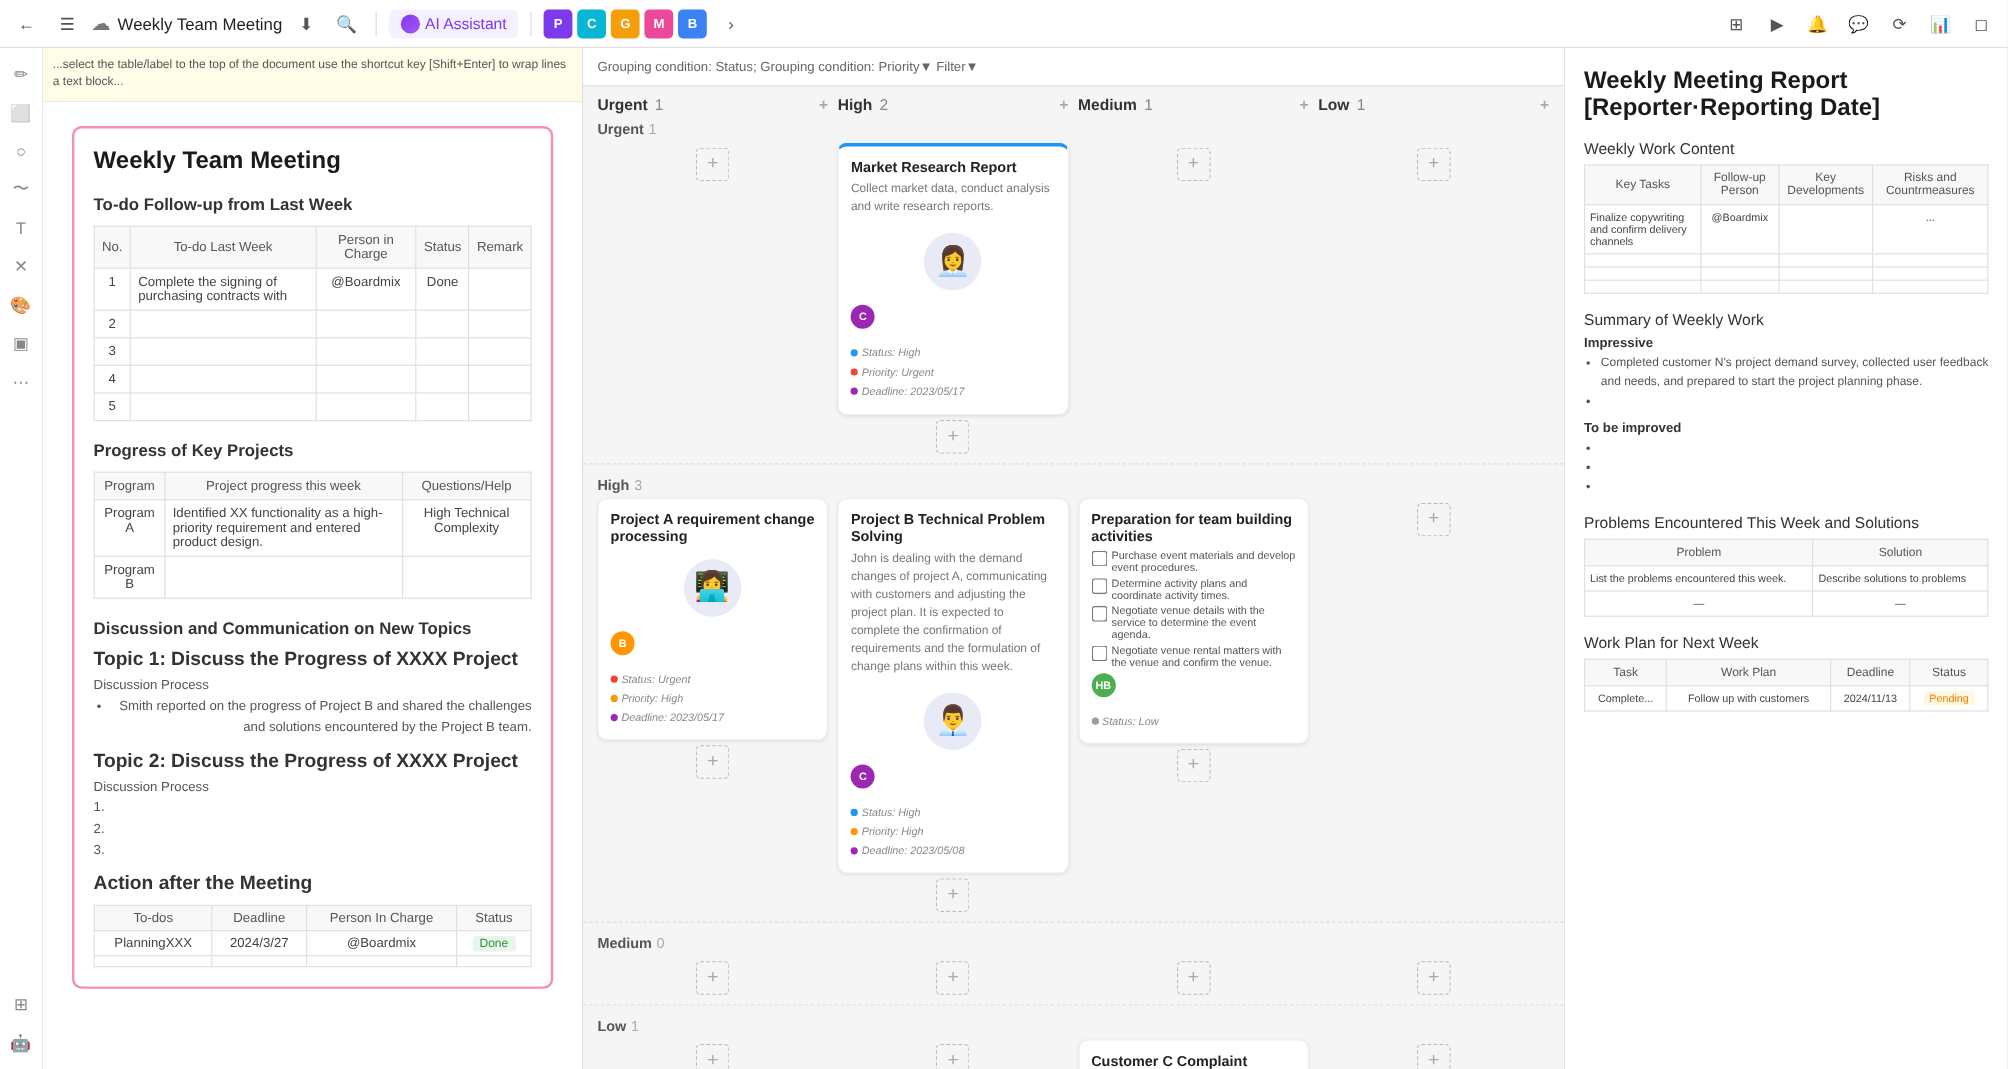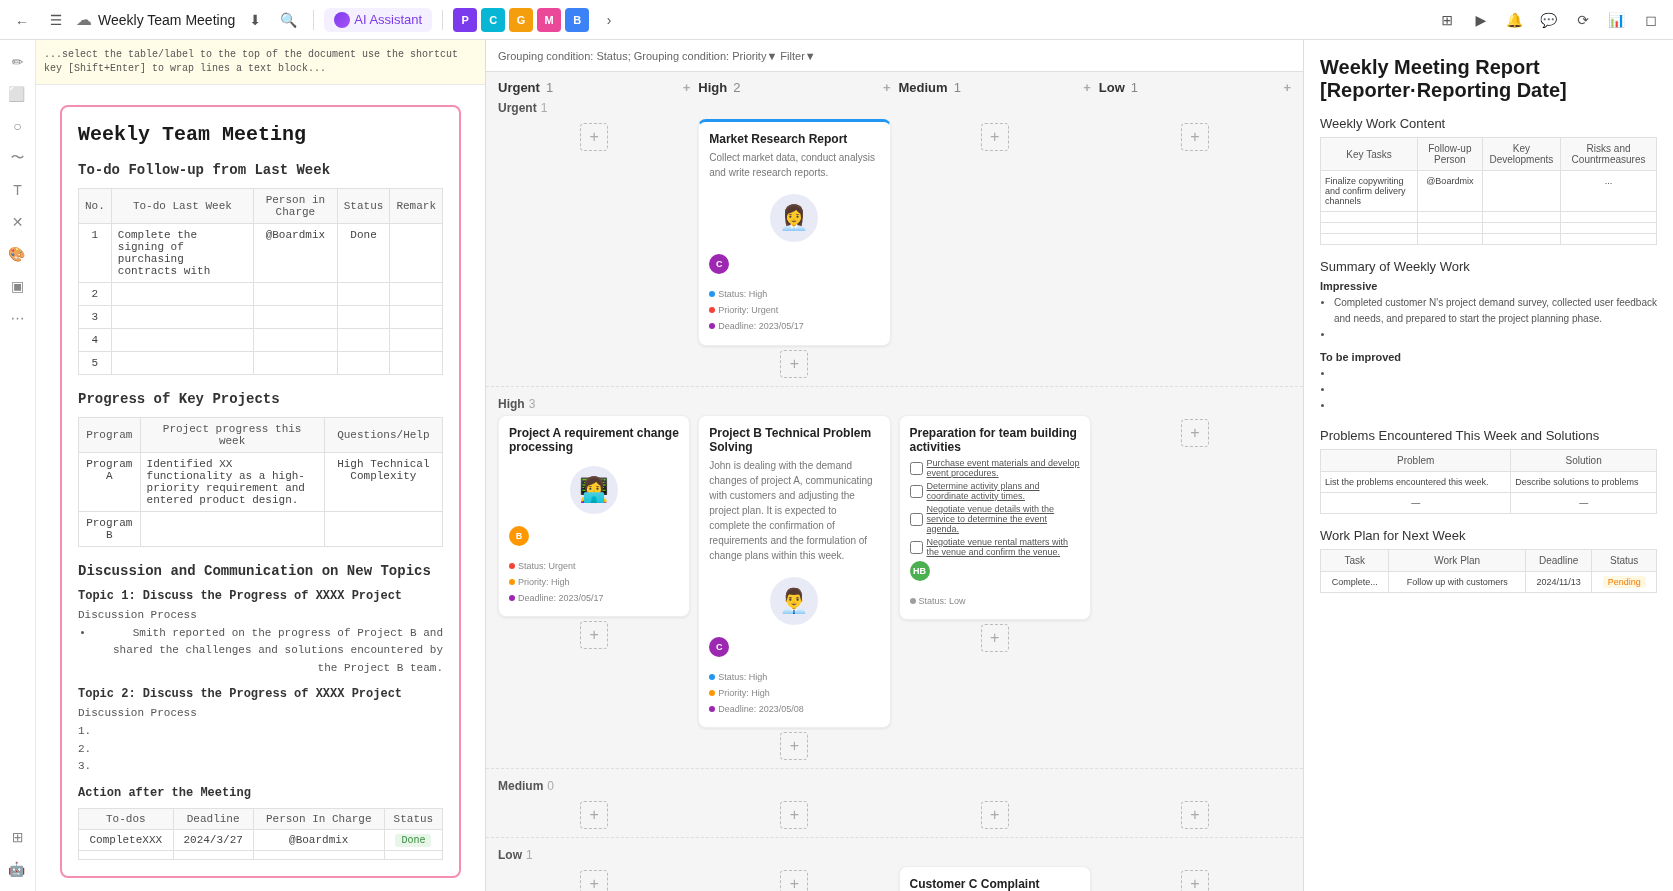--- a/index.html
+++ b/index.html
@@ -23,30 +23,30 @@
     
     .main-layout { display: flex; flex: 1; overflow: hidden; }
 
     
     .left-sidebar { width: 36px; background: #fff; border-right: 1px solid #e8e8e8; display: flex; flex-direction: column; align-items: center; padding: 8px 0; gap: 4px; flex-shrink: 0; }
     .sidebar-icon { width: 28px; height: 28px; display: flex; align-items: center; justify-content: center; border-radius: 4px; cursor: pointer; color: #888; font-size: 14px; }
     .sidebar-spacer { flex: 1; }
     .sidebar-bottom { display: flex; flex-direction: column; align-items: center; gap: 4px; }
 
     
-    .doc-panel { width: 450px; background: #fff; border-right: 1px solid #ddd; overflow-y: auto; flex-shrink: 0; position: relative; font-family: Liberation Mono, monospace; }
+    .doc-panel { width: 450px; background: #fff; border-right: 1px solid #ddd; overflow-y: auto; flex-shrink: 0; position: relative; }
     .doc-note { background: #fffde7; padding: 8px; font-size: 10px; color: #555; line-height: 1.4; border-bottom: 1px solid #e8e8e8; }
     .doc-content { padding: 20px 24px; }
     .doc-title { font-size: 20px; font-weight: bold; color: #1a1a1a; margin-bottom: 16px; }
     .doc-section-title { font-size: 14px; font-weight: 600; color: #333; margin-bottom: 10px; margin-top: 16px; }
     .doc-table { width: 100%; border-collapse: collapse; font-size: 11px; margin-bottom: 12px; }
     .doc-table th { background: #f8f8f8; border: 1px solid #e0e0e0; padding: 5px 6px; font-weight: 500; color: #555; text-align: center; }
     .doc-table td { border: 1px solid #e0e0e0; padding: 5px 6px; color: #444; text-align: center; vertical-align: top; }
     .doc-table td.left { text-align: left; }
-    .topic-title { font-size: 12px; font-weight: 600; color: #333; margin-top: 10px; margin-bottom: 4px; }
+    .topic-title { font-size: 16px; font-weight: 600; color: #333; margin-top: 10px; margin-bottom: 4px; }
     .topic-content { font-size: 11px; color: #555; line-height: 1.6; }
     .topic-list { padding-left: 16px; text-align: right; }
     .topic-list li { margin-bottom: 2px; }
     .action-table { width: 100%; border-collapse: collapse; font-size: 11px; margin-top: 8px; }
     .action-table th { background: #f8f8f8; border: 1px solid #e0e0e0; padding: 4px 6px; font-weight: 500; color: #555; text-align: center; }
     .action-table td { border: 1px solid #e0e0e0; padding: 4px 6px; color: #444; text-align: center; }
     .done-badge { background: #e8f5e9; color: #388e3c; padding: 1px 6px; border-radius: 3px; font-size: 10px; }
     .doc-border { border: 2px solid #f48fb1; border-radius: 8px; padding: 16px; margin: 0; }
 
     
@@ -62,25 +62,25 @@
     .group-label-count { color: #aaa; font-weight: 400; }
     .group-cards-row { display: flex; gap: 8px; padding: 0 12px; align-items: flex-start; }
 
     
     .card { background: #fff; border-radius: 8px; padding: 10px; box-shadow: 0 1px 3px rgba(0,0,0,0.08); border: 1px solid #eee; }
     .card-title { font-size: 12px; font-weight: 600; color: #222; margin-bottom: 4px; }
     .card-desc { font-size: 10px; color: #777; line-height: 1.5; margin-bottom: 8px; }
     .card-avatar { width: 48px; height: 48px; border-radius: 50%; margin: 6px auto; display: block; background: #e8eaf6; overflow: hidden; display: flex; align-items: center; justify-content: center; font-size: 24px; }
     .card-avatar-center { display: flex; justify-content: center; margin: 6px 0; }
     .card-tag { display: inline-flex; align-items: center; justify-content: center; width: 20px; height: 20px; border-radius: 50%; font-size: 9px; font-weight: bold; color: #fff; margin-bottom: 6px; }
-    .card-meta { font-size: 9px; color: #888; line-height: 1.8; }
+    .card-meta { font-size: 9px; color: #888; line-height: 1.8; font-style: italic; }
     .card-meta div { display: flex; align-items: center; gap: 3px; }
     .card-meta .dot { width: 6px; height: 6px; border-radius: 50%; display: inline-block; }
     .card-top-border { border-top: 3px solid #2196f3; }
-    .card-checkbox { display: flex; align-items: center; gap: 4px; margin-bottom: 3px; font-size: 9px; color: #555; text-decoration: underline; }
+    .card-checkbox { display: flex; align-items: flex-start; gap: 4px; margin-bottom: 3px; font-size: 9px; color: #555; }
     .card-checkbox input { margin-top: 1px; }
 
     
     .report-panel { width: 370px; background: #fff; border-left: 1px solid #ddd; overflow-y: auto; flex-shrink: 0; padding: 16px; }
     .report-title { font-size: 20px; font-weight: bold; color: #1a1a1a; margin-bottom: 12px; }
     .report-section { font-size: 13px; font-weight: 400; color: #333; margin: 14px 0 6px; }
     .report-table { width: 100%; border-collapse: collapse; font-size: 10px; margin-bottom: 10px; }
     .report-table th { background: #f8f8f8; border: 1px solid #e0e0e0; padding: 5px 4px; font-weight: 500; color: #555; text-align: center; }
     .report-table td { border: 1px solid #e0e0e0; padding: 5px 4px; color: #444; text-align: center; vertical-align: top; font-size: 9px; }
     .report-table td.left { text-align: left; }
@@ -250,21 +250,21 @@
           <thead>
             <tr>
               <th>To-dos</th>
               <th>Deadline</th>
               <th>Person In Charge</th>
               <th>Status</th>
             </tr>
           </thead>
           <tbody>
             <tr>
-              <td>CompleteXXX</td>
+              <td>PlanningXXX</td>
               <td>2024/3/27</td>
               <td>@Boardmix</td>
               <td><span class="done-badge">Done</span></td>
             </tr>
             <tr>
                 <td></td>
                 <td></td>
                 <td></td>
                 <td></td>
               </tr>

